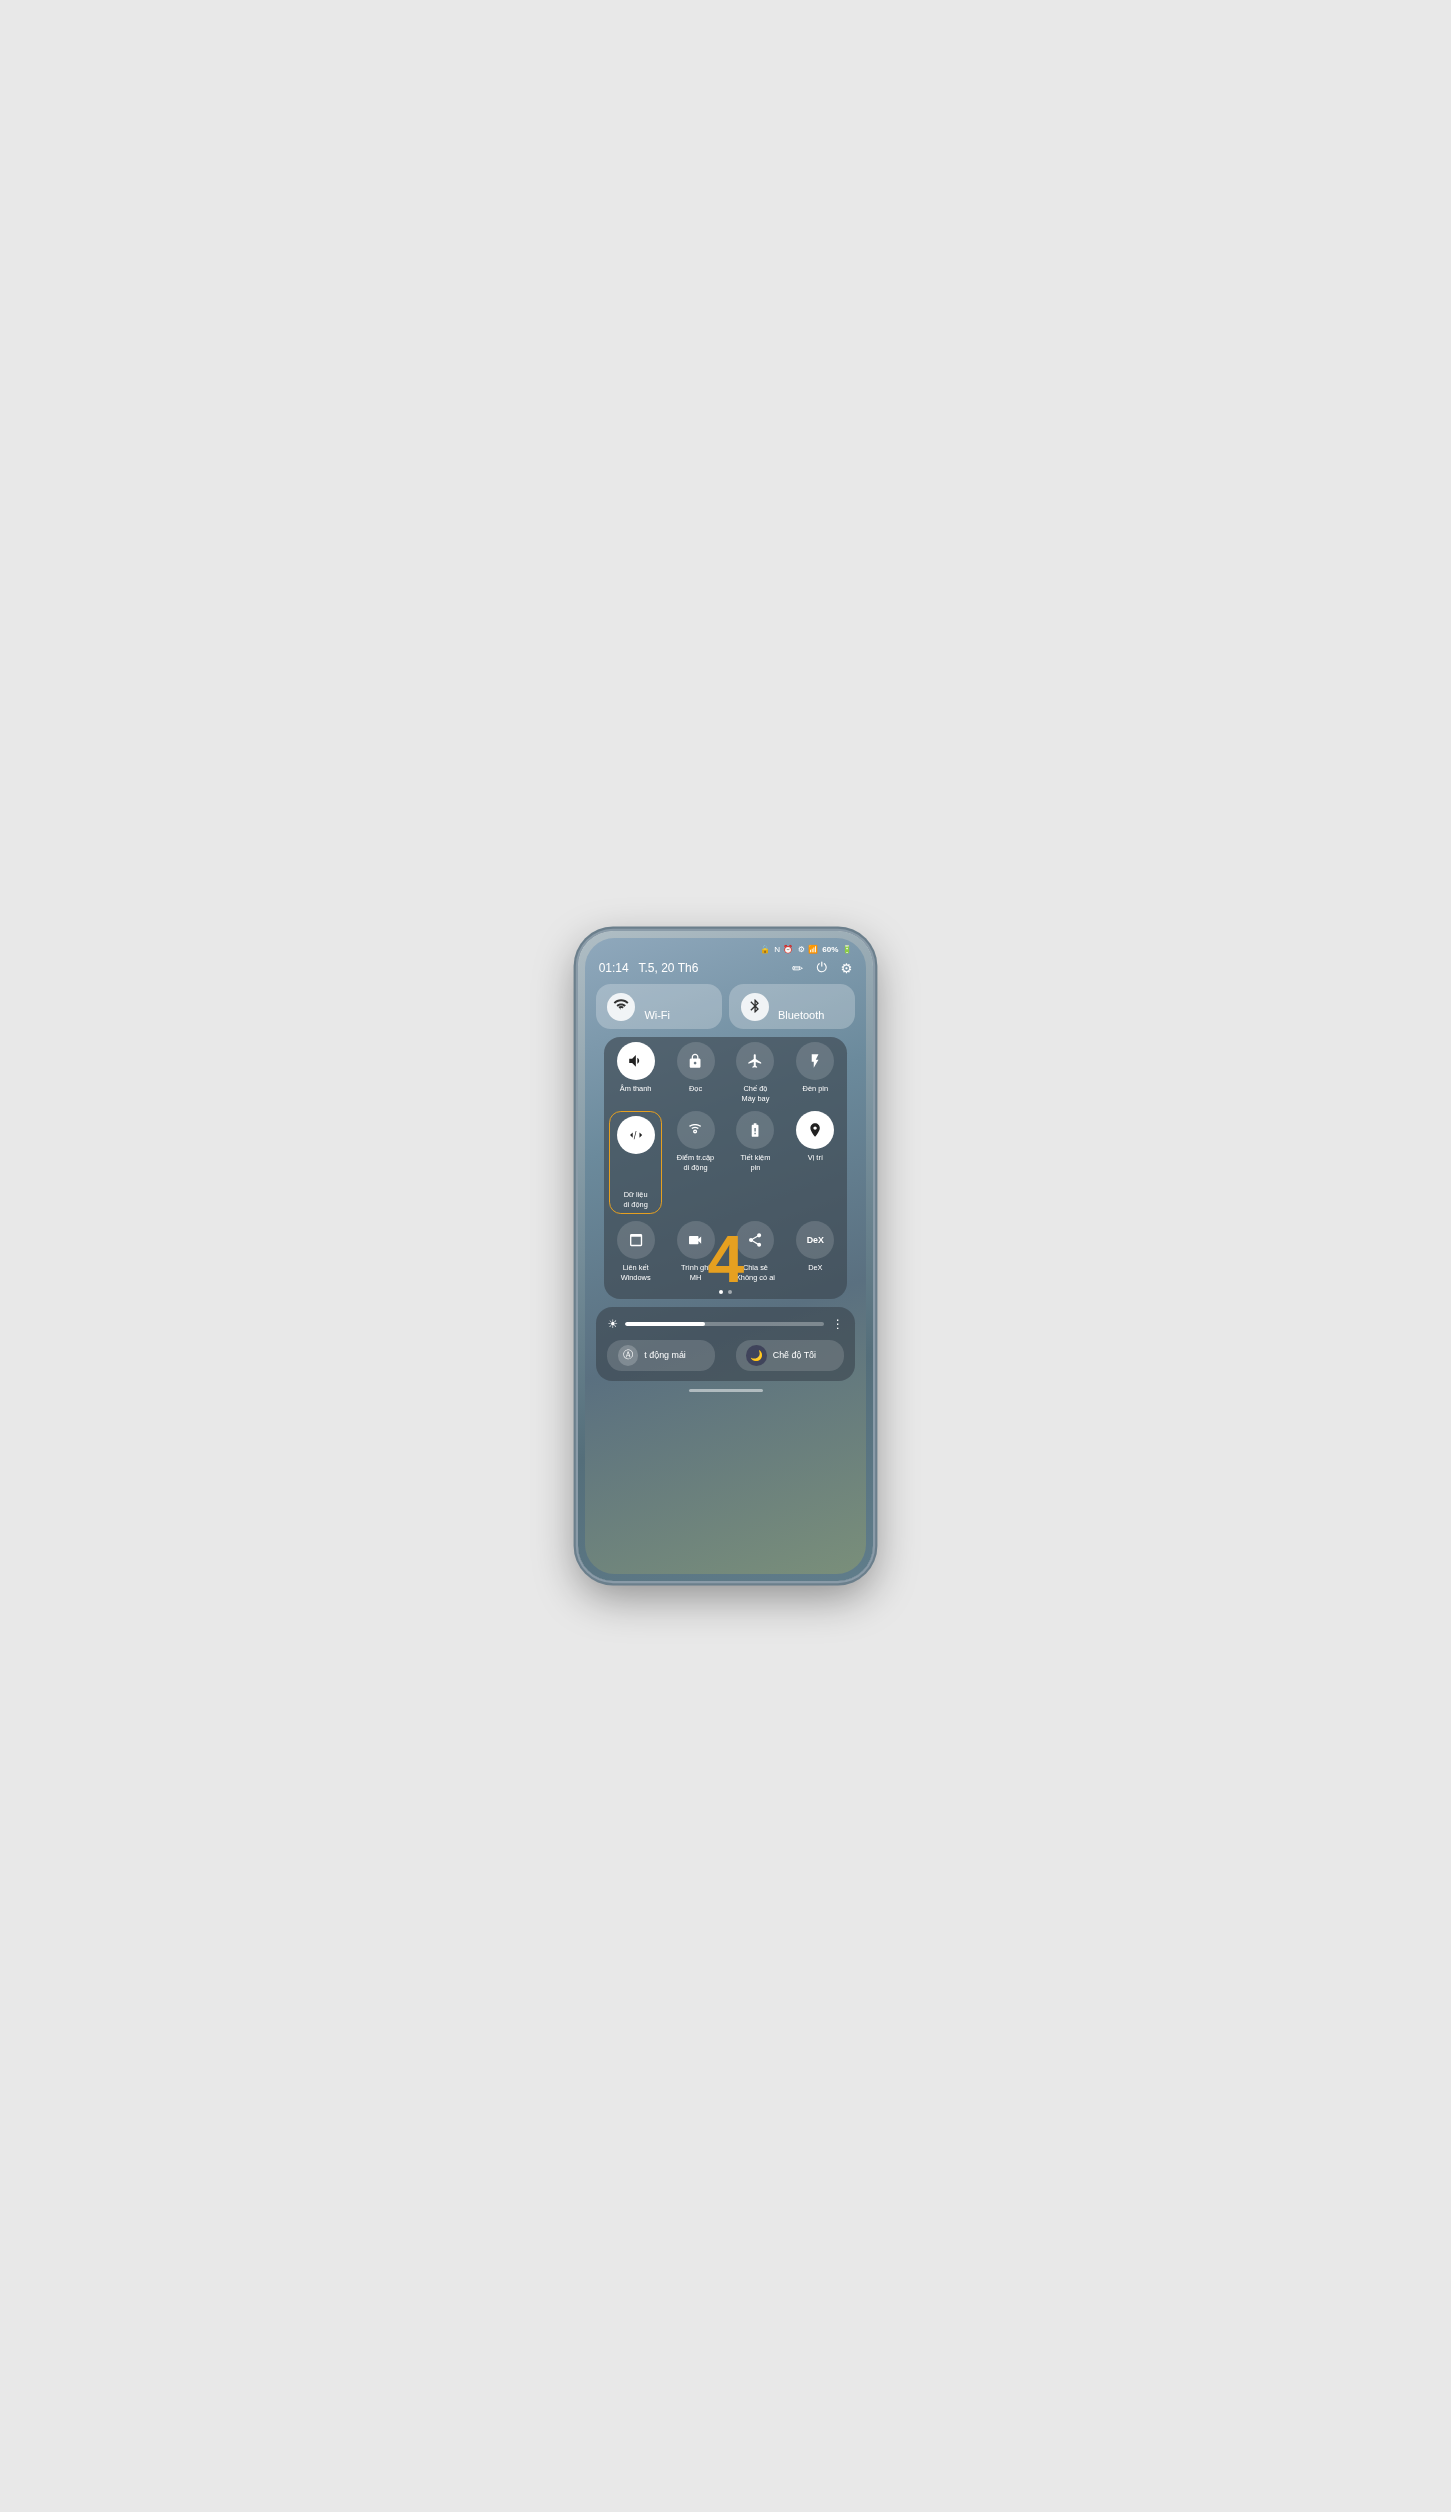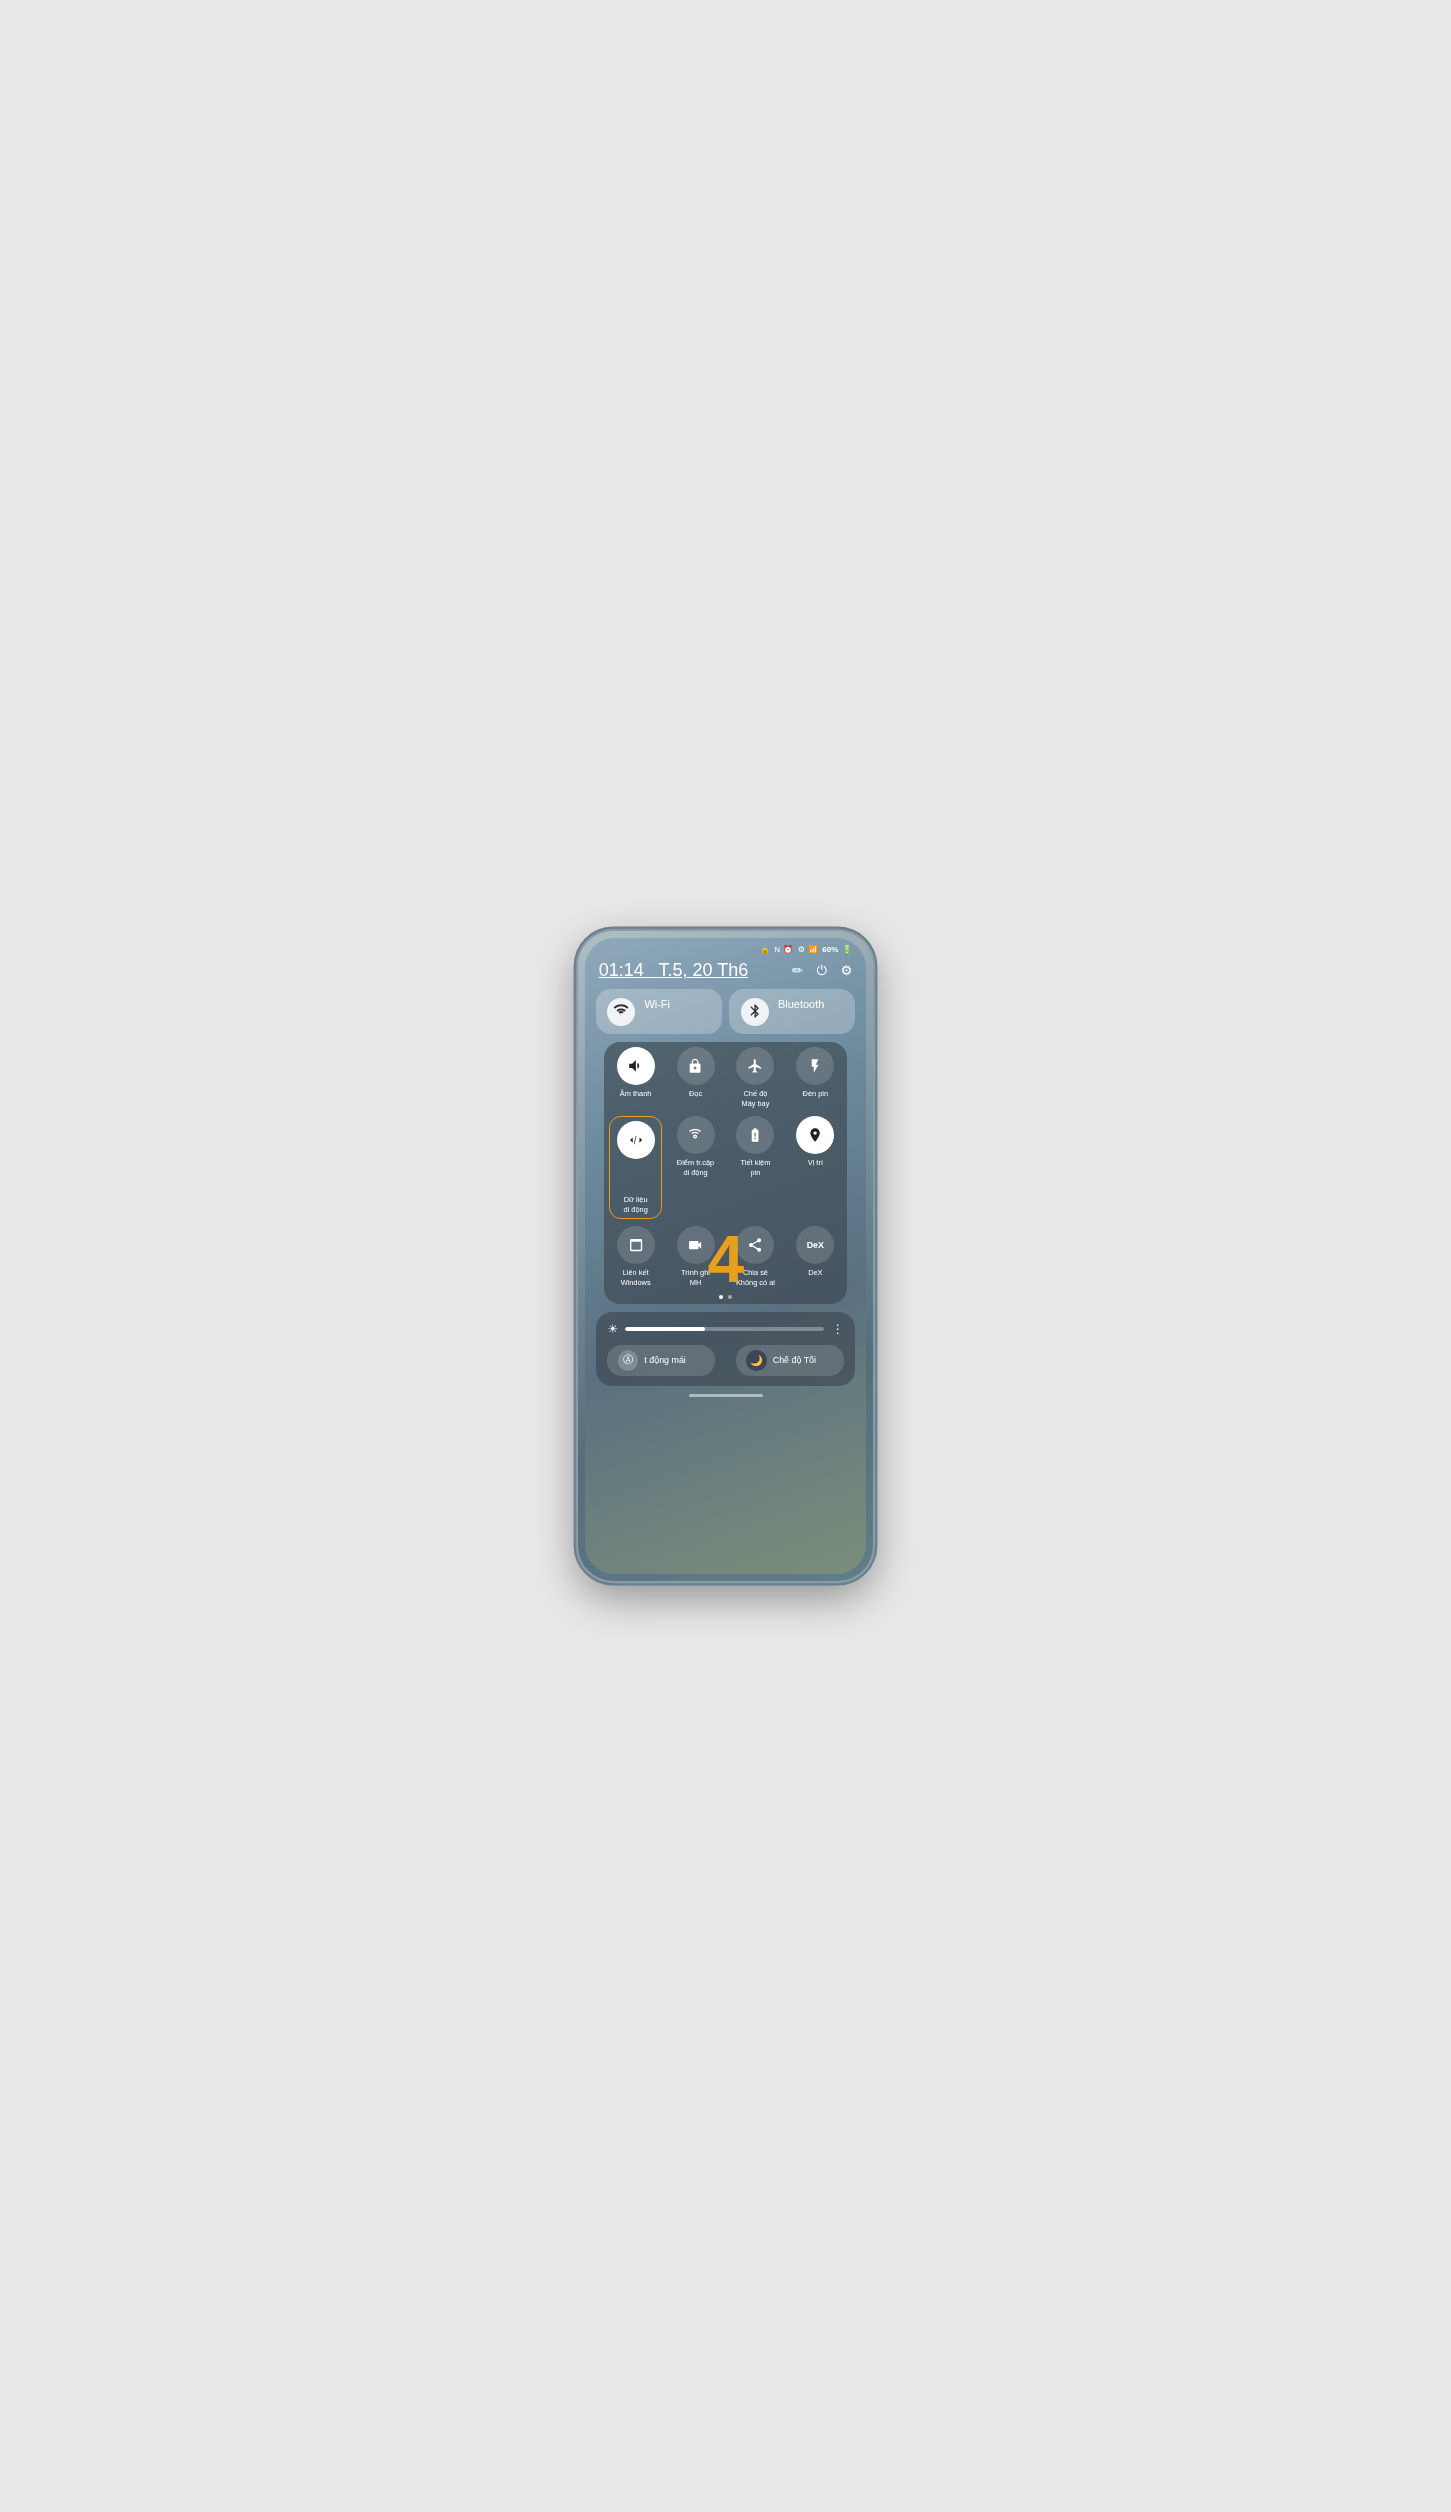--- a/index.html
+++ b/index.html
@@ -96,23 +96,22 @@
     
     .header-row {
       display: flex;
       justify-content: space-between;
       align-items: center;
       padding: 3px 13.3px 7.4px;
     }
 
     .time-date {
       color: white;
-      font-size: 18px;
+      font-size: 12px;
       font-weight: 500;
-      text-decoration: underline;
     }
 
     .header-actions {
       display: flex;
       gap: 13.3px;
       align-items: center;
     }
 
     .header-icon {
       color: white;
@@ -127,21 +126,21 @@
       padding: 0 10.3px;
       margin-bottom: 7.4px;
     }
 
     .toggle-btn {
       flex: 1;
       background: rgba(255,255,255,0.25);
       border-radius: 14.8px;
       padding: 8.9px 11.8px;
       display: flex;
-      align-items: flex-start;
+      align-items: flex-end;
       gap: 8.9px;
       cursor: pointer;
       border: none;
     }
 
     .toggle-icon-circle {
       width: 28px;
       height: 28px;
       border-radius: 50%;
       background: rgba(255,255,255,0.85);

